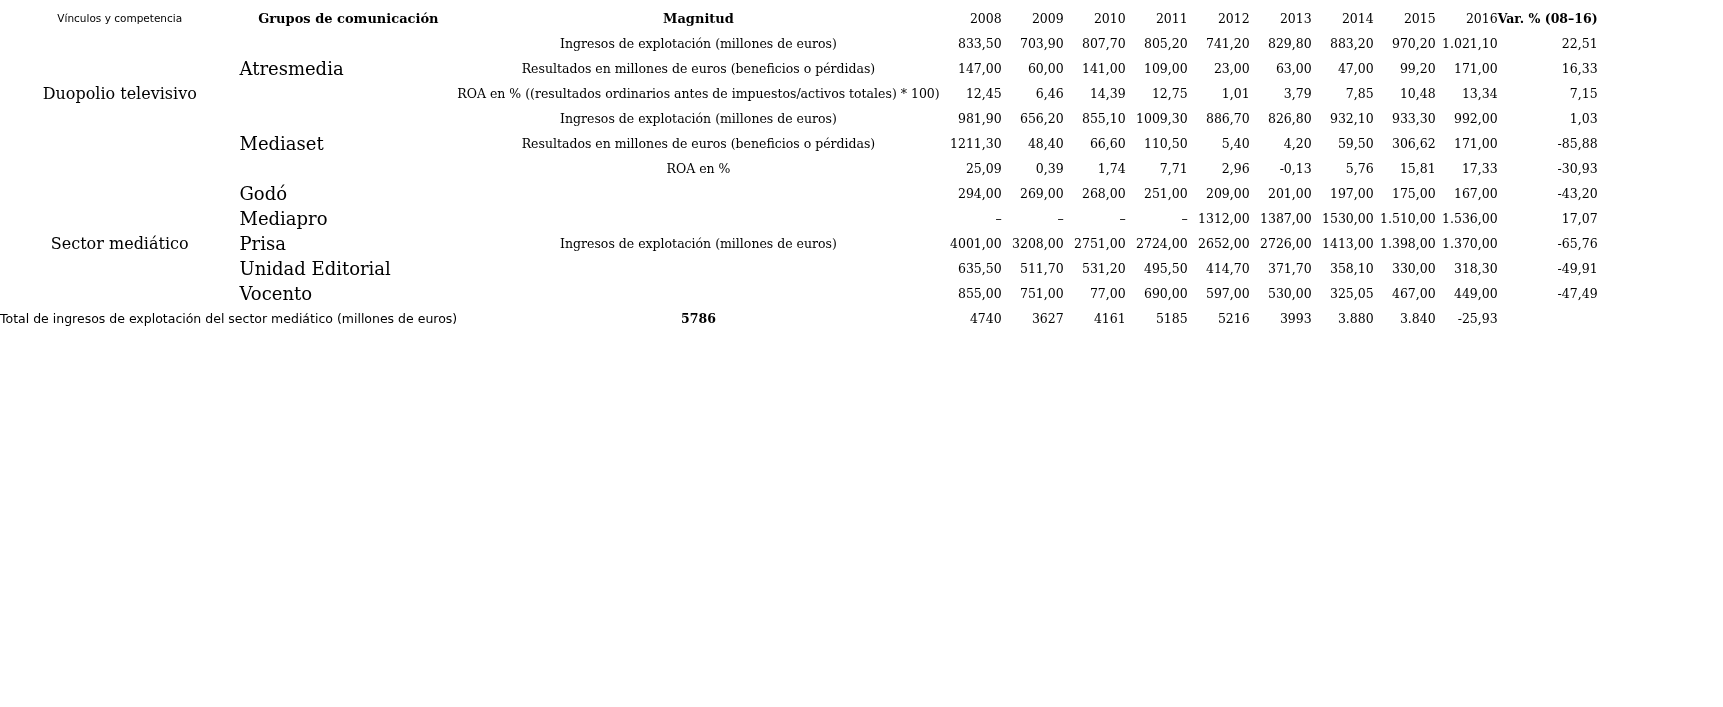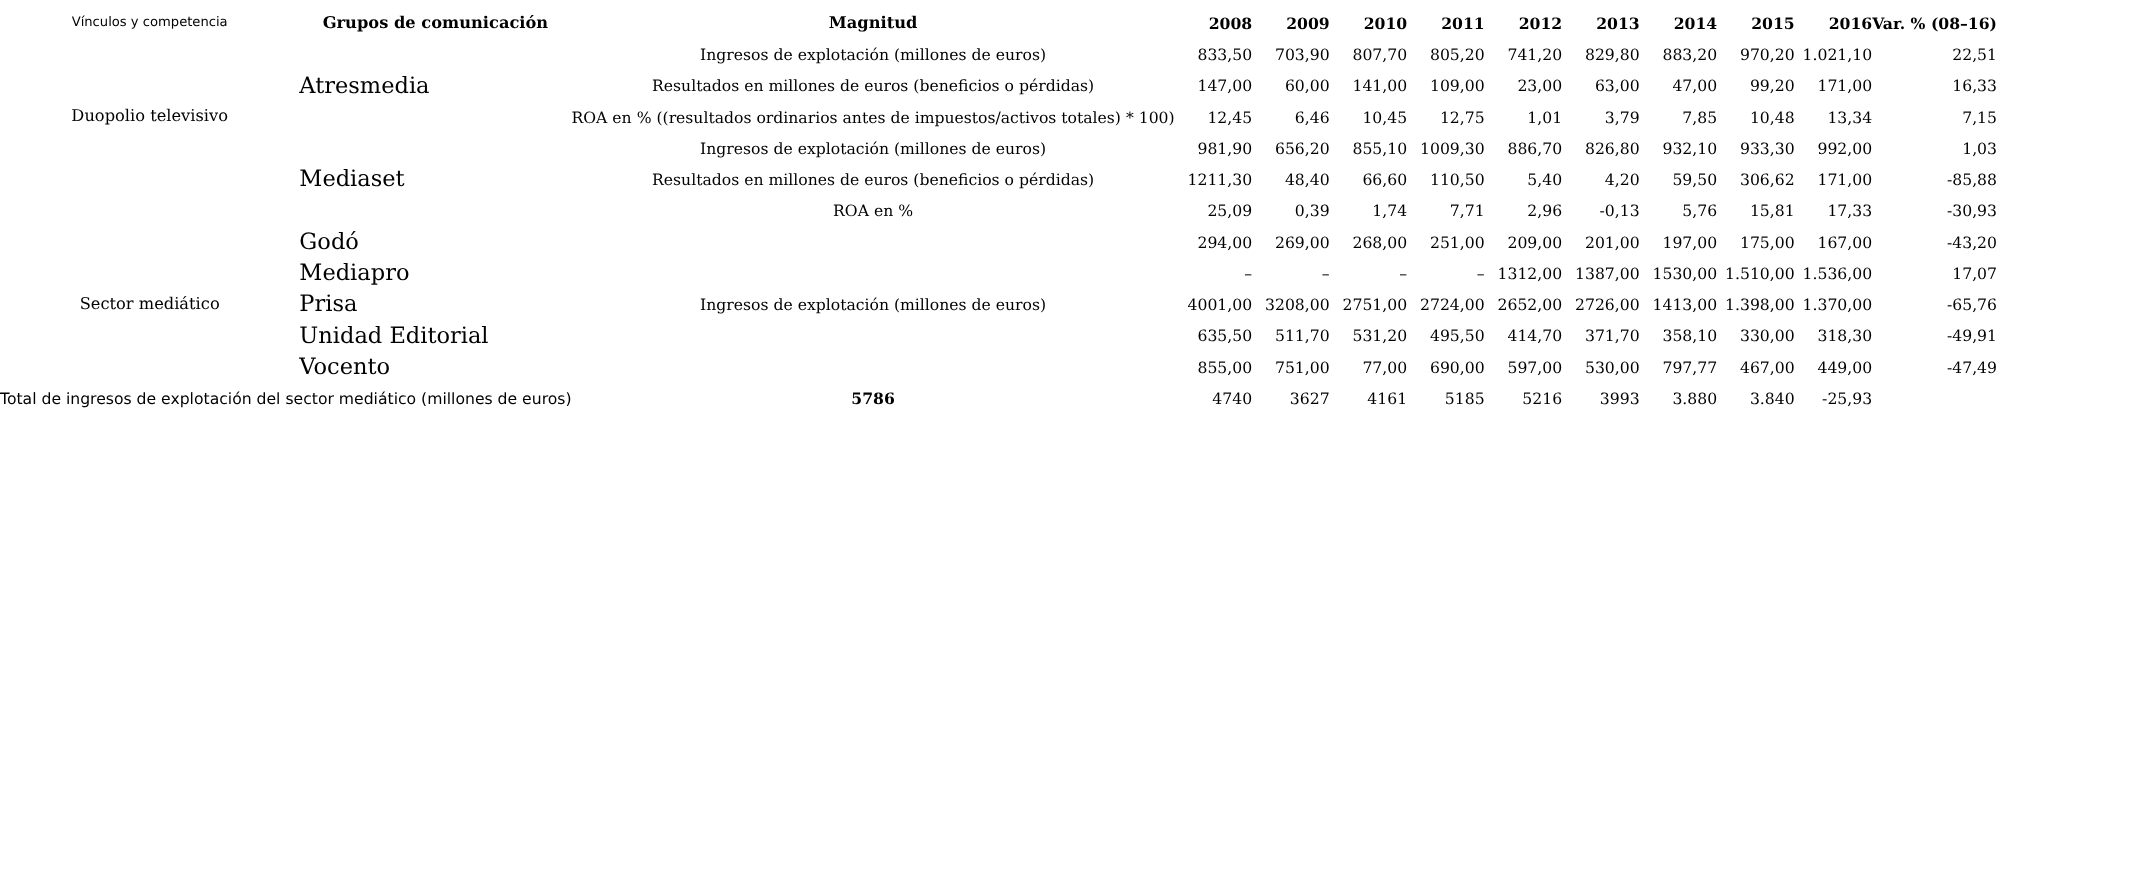--- a/index.html
+++ b/index.html
@@ -46,34 +46,34 @@
     text-align: center;
     padding-bottom: 2px;
   }
   .hdr-links {
     font-weight: normal;
     font-size: 10.5px;
     text-align: center;
     font-family: "DejaVu Sans", "Liberation Sans", sans-serif;
   }
   .hdr-year {
-    font-weight: bold;
+    font-weight: normal;
     font-size: 12.5px;
     text-align: right;
     padding-right: 6px;
   }
   .hdr-var {
     font-weight: bold;
     font-size: 12.5px;
     text-align: right;
     padding-right: 8px;
   }
   .cell-links {
     text-align: center;
-    font-size: 13px;
+    font-size: 16px;
   }
   .cell-group {
     text-align: left;
     font-size: 18px;
     margin-top: 36px;
   }
   .cell-magn {
     text-align: center;
     font-size: 12.5px;
     margin-top: 34px;
@@ -168,21 +168,21 @@
         <td class="cell-num">99,20</td>
         <td class="cell-num">171,00</td>
         <td class="cell-var">16,33</td>
       </tr>
       <tr>
         <td class="cell-links">Duopolio televisivo</td>
         <td class="cell-group"></td>
         <td class="cell-magn">ROA en % ((resultados ordinarios antes de impuestos/activos totales) * 100)</td>
         <td class="cell-num">12,45</td>
         <td class="cell-num">6,46</td>
-        <td class="cell-num">10,45</td>
+        <td class="cell-num">14,39</td>
         <td class="cell-num">12,75</td>
         <td class="cell-num">1,01</td>
         <td class="cell-num">3,79</td>
         <td class="cell-num">7,85</td>
         <td class="cell-num">10,48</td>
         <td class="cell-num">13,34</td>
         <td class="cell-var">7,15</td>
       </tr>
       <tr>
         <td class="cell-links"></td>
@@ -292,21 +292,21 @@
       <tr>
         <td class="cell-links"></td>
         <td class="cell-group">Vocento</td>
         <td class="cell-magn"></td>
         <td class="cell-num">855,00</td>
         <td class="cell-num">751,00</td>
         <td class="cell-num">77,00</td>
         <td class="cell-num">690,00</td>
         <td class="cell-num">597,00</td>
         <td class="cell-num">530,00</td>
-        <td class="cell-num">797,77</td>
+        <td class="cell-num">325,05</td>
         <td class="cell-num">467,00</td>
         <td class="cell-num">449,00</td>
         <td class="cell-var">-47,49</td>
       </tr>
       <tr>
         <td class="total-label" colspan="2">Total de ingresos de explotación del sector mediático (millones de euros)</td>
         <td class="total-mid">5786</td>
         <td class="cell-num">4740</td>
         <td class="cell-num">3627</td>
         <td class="cell-num">4161</td>

